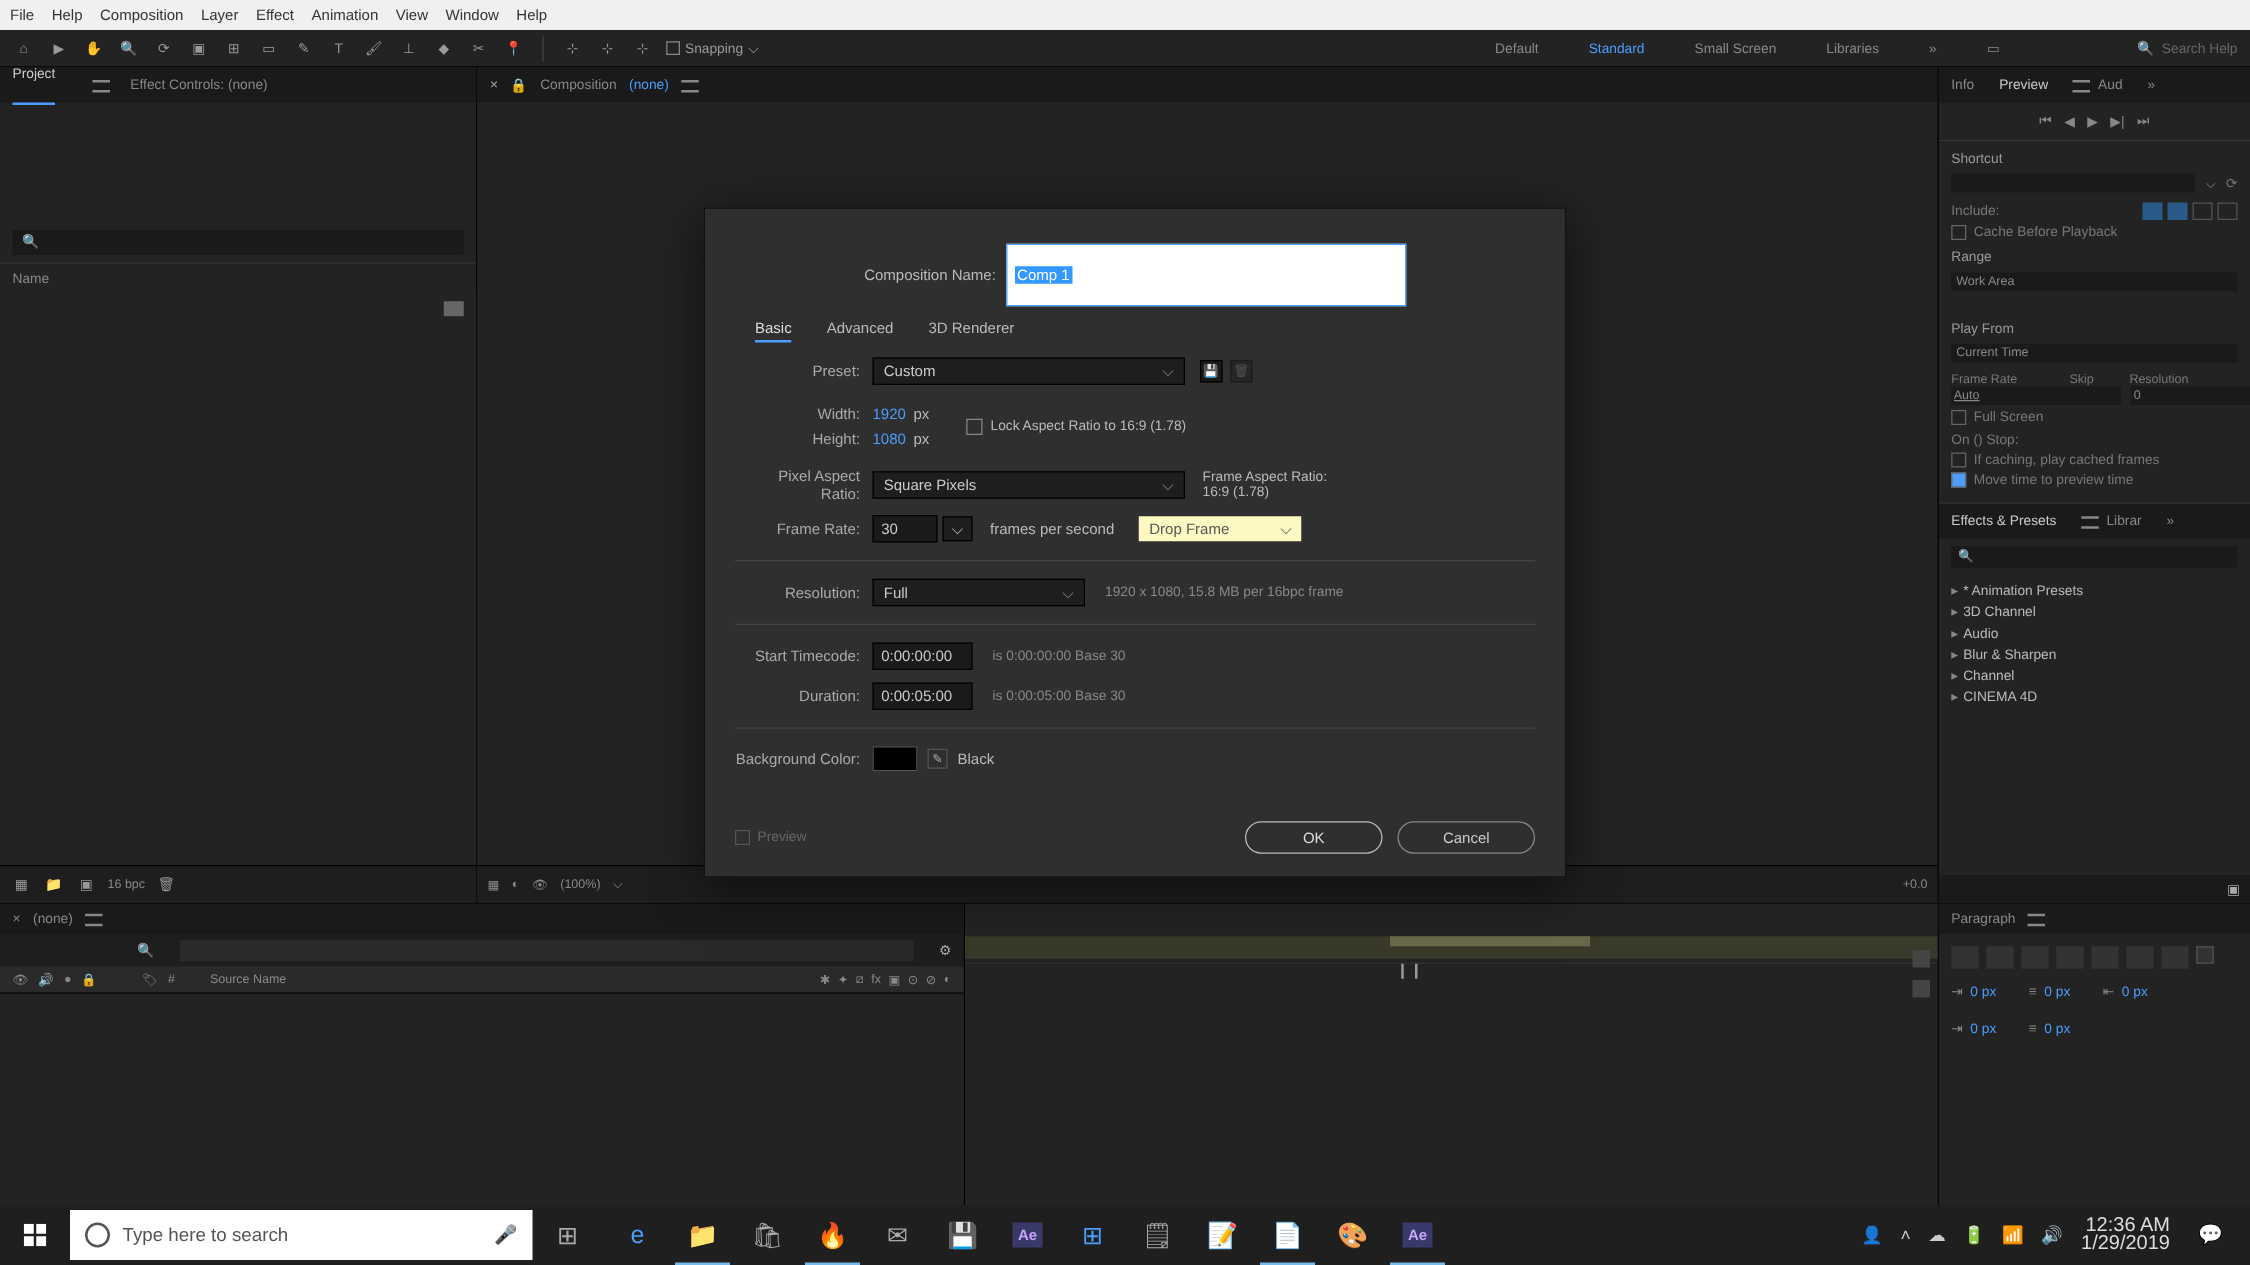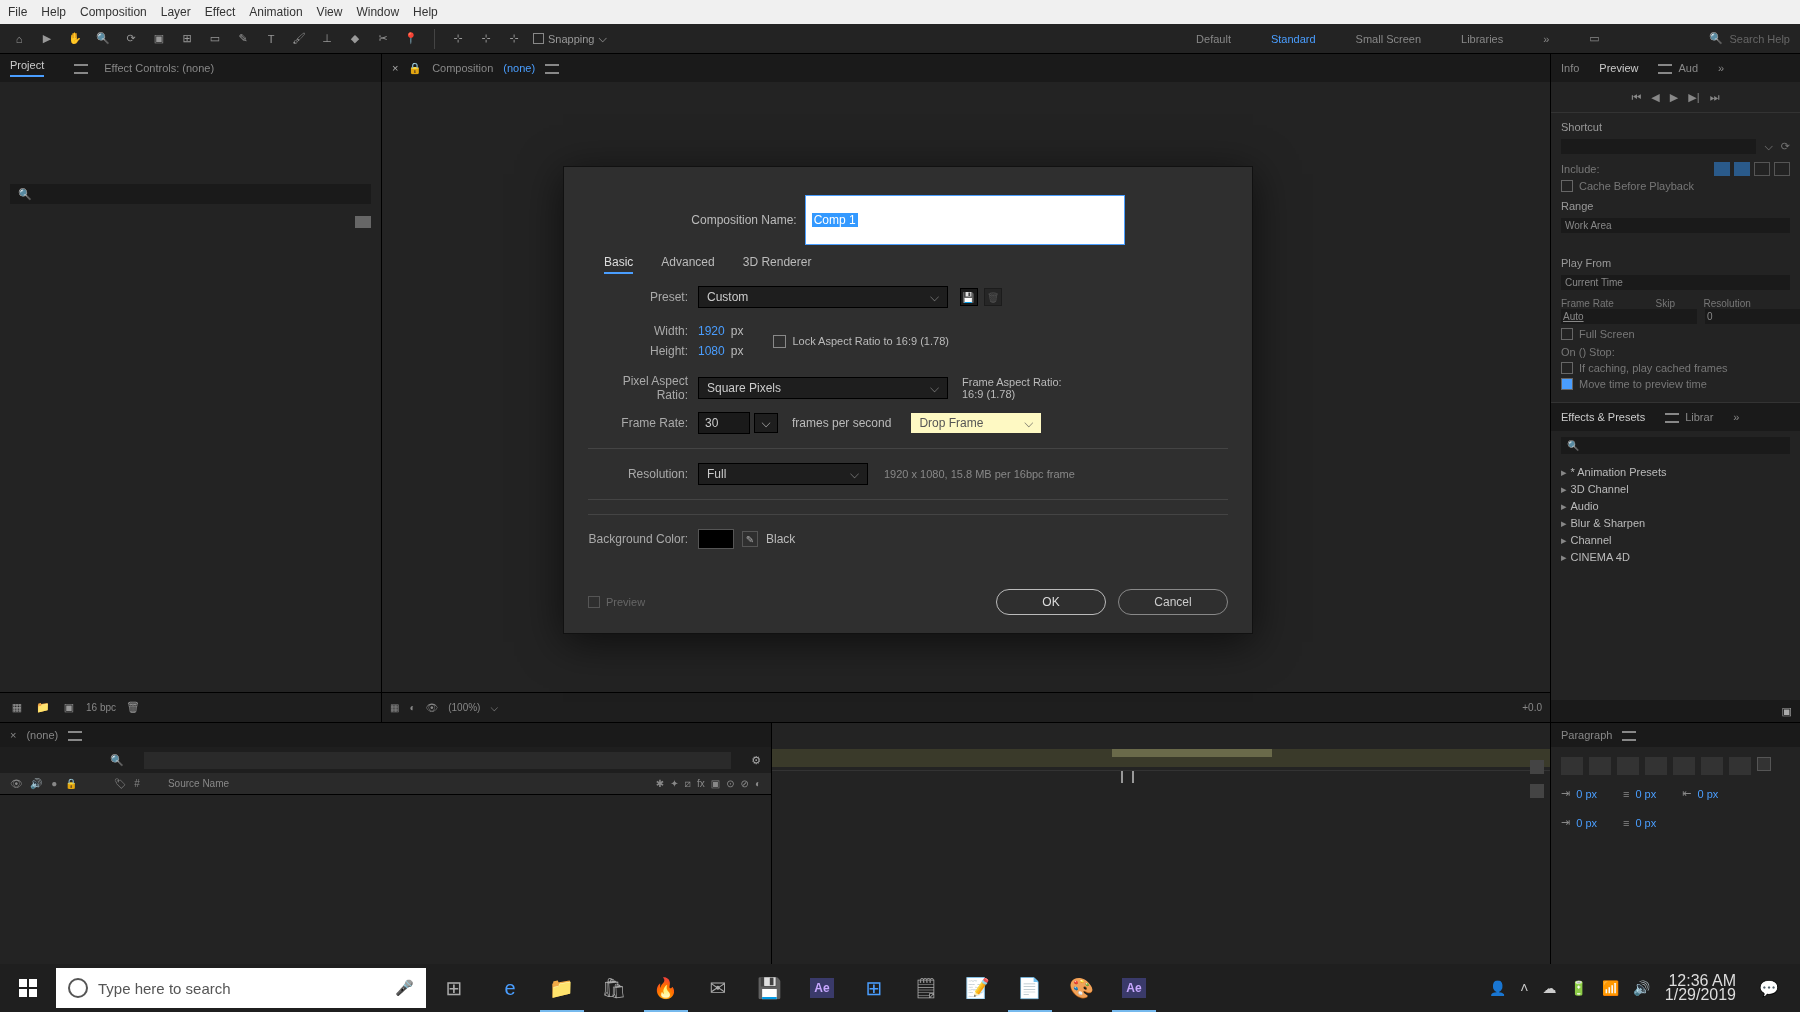--- a/index.html
+++ b/index.html
@@ -18,21 +18,21 @@
 .workspace-tabs span { color: #888; }
 .workspace-tabs .active { color: #4a9eff; }
 .search-help { display: flex; align-items: center; gap: 6px; color: #666; }
 
 
 .main-area { display: flex; height: 668px; }
 
 
 .left-panel { width: 382px; background: #232323; border-right: 1px solid #000; display: flex; flex-direction: column; }
 .panel-tabs { height: 28px; background: #1a1a1a; display: flex; align-items: center; padding: 0 10px; gap: 30px; font-size: 11px; color: #888; }
-.panel-tabs .active-tab { color: #ccc; border-bottom: 2px solid #4a9eff; padding-bottom: 4px; }
+.panel-tabs .active-tab { color: #ccc; border-bottom: 2px solid #4a9eff; padding-bottom: 17px; }
 .project-search { margin: 12px 10px 6px; }
 .project-search input { width: 100%; background: #1a1a1a; border: none; color: #aaa; padding: 4px 8px; height: 20px; font-size: 11px; }
 .project-header { padding: 6px 10px; color: #888; font-size: 11px; border-top: 1px solid #333; }
 .project-body { flex: 1; background: #232323; position: relative; }
 .folder-icon-right { position: absolute; right: 10px; top: 6px; width: 16px; height: 12px; background: #666; }
 .left-panel-bottom { height: 30px; background: #1e1e1e; display: flex; align-items: center; padding: 0 8px; gap: 8px; border-top: 1px solid #000; }
 .bpc-label { color: #888; font-size: 10px; }
 
 
 .center-panel { flex: 1; background: #232323; display: flex; flex-direction: column; }
@@ -192,20 +192,21 @@
   <div class="left-panel">
     <div class="panel-tabs">
       <span class="active-tab">Project</span>
       <span><span class="hamburger-icon"></span></span>
       <span>Effect Controls: (none)</span>
     </div>
     <div style="height:90px"></div>
     <div class="project-search">
       <input placeholder="🔍" style="">
     </div>
+    <div class="project-header">Name</div>
     <div class="project-body">
       <div class="folder-icon-right"></div>
     </div>
     <div class="left-panel-bottom">
       <span class="tool-icon">▦</span>
       <span class="tool-icon">📁</span>
       <span class="tool-icon">▣</span>
       <span class="bpc-label">16 bpc</span>
       <span class="tool-icon">🗑</span>
     </div>
@@ -490,20 +491,30 @@
       <span class="dlg-label-short">Resolution:</span>
       <div class="dlg-select" style="width:170px">
         <span>Full</span>
           <span class="chev">⌵</span>
       </div>
       <span class="small-txt" style="margin-left:16px">1920 x 1080, 15.8 MB per 16bpc frame</span>
     </div>
 
     <hr class="dlg-hr">
 
+    <div class="dlg-row">
+      <span class="dlg-label-short">Start Timecode:</span>
+      <input class="dlg-input" style="width: 80px;" value="0:00:00:00">
+      <span class="small-txt" style="margin-left:16px">is 0:00:00:00 Base 30</span>
+    </div>
+    <div class="dlg-row">
+      <span class="dlg-label-short">Duration:</span>
+      <input class="dlg-input" style="width: 80px;" value="0:00:05:00">
+      <span class="small-txt" style="margin-left:16px">is 0:00:05:00 Base 30</span>
+    </div>
 
     <hr class="dlg-hr">
 
     <div class="dlg-row">
       <span class="dlg-label-short">Background Color:</span>
       <div class="color-swatch"></div>
       <div class="eyedrop">✎</div>
       <span>Black</span>
     </div>
   </div>

